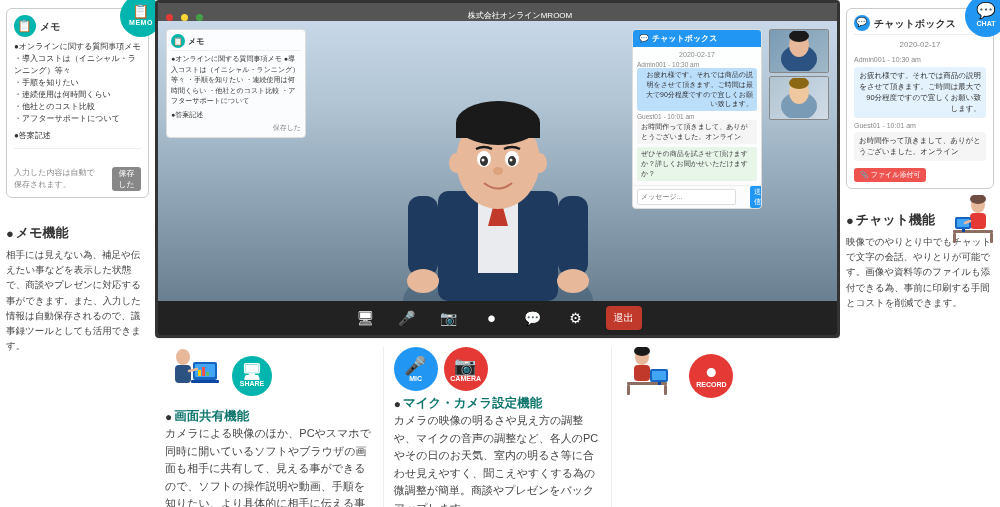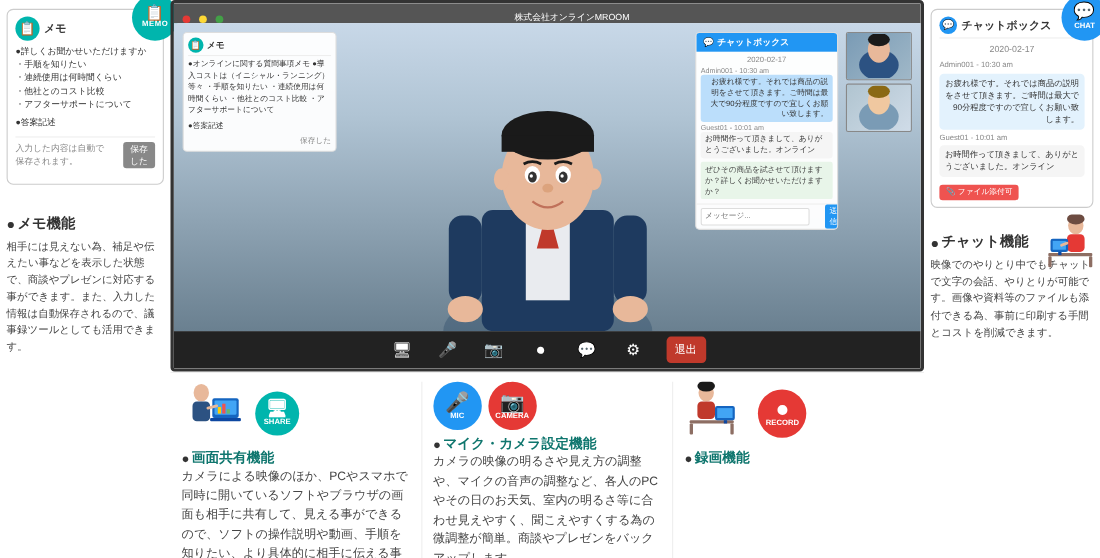--- a/index.html
+++ b/index.html
@@ -87,21 +87,21 @@
       font-size: 8.5px;
       line-height: 1.6;
       color: #333;
     }
 
     .memo-footer {
       margin-top: 6px;
       font-size: 8px;
       color: #888;
       border-top: 1px solid #eee;
-      padding-top: 4px;
+      padding-top: 18px;
       display: flex;
       align-items: center;
       gap: 16px;
     }
 
     .memo-save-btn {
       background: #888;
       color: white;
       border: none;
       border-radius: 3px;
@@ -620,21 +620,22 @@
         <div class="memo-balloon-title">
           <div class="memo-icon-circle">📋</div>
           <span>メモ</span>
         </div>
         <div class="memo-label-badge">
           <span class="memo-clip">📋</span>
           <span>MEMO</span>
         </div>
         <div class="memo-content">
           <div style="font-size:8px; line-height:1.5;">
-            <div>●詳しくお聞かせいただけますか</div>
+            <div>●オンラインに関する質問事項メモ</div>
+            <div>・導入コストは（イニシャル・ランニング）等々</div>
             <div>・手順を知りたい</div>
             <div>・連続使用は何時間くらい</div>
             <div>・他社とのコスト比較</div>
             <div>・アフターサポートについて</div>
             <div style="margin-top:5px;">●答案記述</div>
           </div>
         </div>
         <div class="memo-footer">
           <span>入力した内容は自動で保存されます。</span>
           <button class="memo-save-btn">保存した</button>
@@ -846,21 +847,20 @@
               <rect x="36" y="35" width="3" height="3" fill="#0d47a1"></rect>
 
               <ellipse cx="20" cy="4" rx="8" ry="5" fill="#1a1a1a"></ellipse>
             </svg>
           </div>
           <div class="feature-icon-badge badge-red" style="width:44px;height:44px;border-radius:50%;">
             <span class="big-icon">⏺</span>
             <span>RECORD</span>
           </div>
         </div>
-        <div class="bottom-feature-title">録画機能</div>
       </div>
     </div>
   </div>
 
   <div class="right-chat">
     <div style="position:relative; margin-bottom:8px;">
       <div class="chat-balloon">
         <div class="chat-label-badge">
           <span class="chat-bubble-icon">💬</span>
           <span>CHAT</span>

